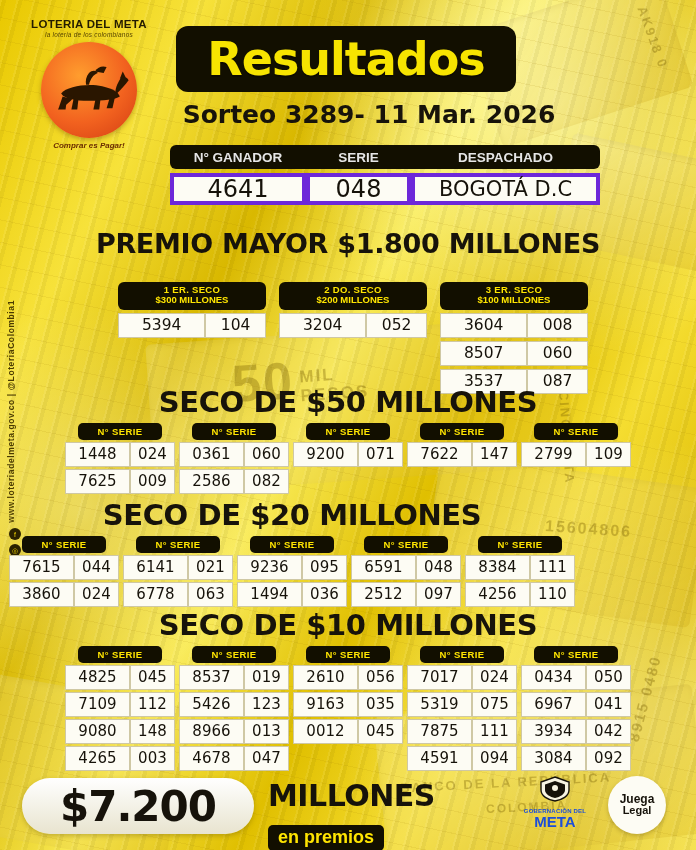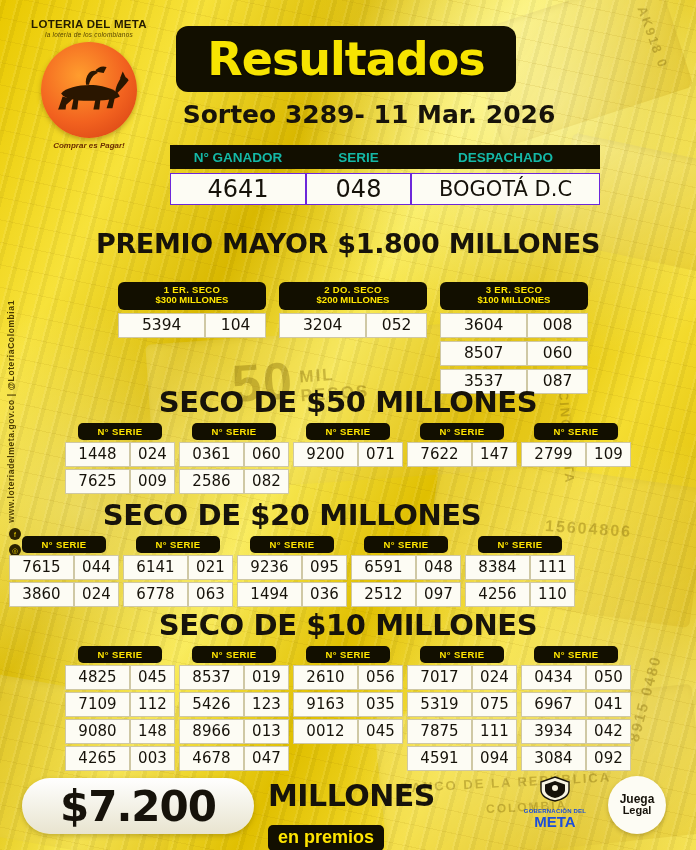--- a/index.html
+++ b/index.html
@@ -99,32 +99,32 @@
   }
   .sorteo {
     position: absolute; left: 176px; top: 100px; width: 386px;
     text-align: center; font-size: 25px; font-weight: bold; color: #17130a;
     font-family: "DejaVu Sans", sans-serif;
   }
 
   
   .win-head {
     position: absolute; left: 170px; top: 145px; width: 430px; height: 24px;
-    background: #120f00; border-radius: 0; display: flex; align-items: center;
-    color: #14b8a6; font-size: 13.5px; font-weight: bold;
+    background: #120f00; border-radius: 6px; display: flex; align-items: center;
+    color: #e5e5e5; font-size: 13.5px; font-weight: bold;
   }
   .win-head div { text-align: center; }
   .wh1 { width: 136px; } .wh2 { width: 105px; } .wh3 { width: 189px; }
 
   .win-row {
     position: absolute; left: 170px; top: 173px; width: 430px; height: 32px;
     display: flex; align-items: stretch;
   }
   .win-cell {
-    background: #fdfcf4; border: 1px solid #6d28d9;
+    background: #fdfcf4; border: 4px solid #6d28d9;
     display: flex; align-items: center; justify-content: center;
     font-size: 24px; font-weight: 500; color: #16120a;
     font-family: "DejaVu Sans", sans-serif;
   }
   .wc1 { width: 136px; } .wc2 { width: 105px; } .wc3 { width: 189px; font-size: 21px; }
 
   
   .premio {
     position: absolute; left: 0; top: 228px; width: 696px; text-align: center;
     font-size: 27px; font-weight: bold; color: #17130a;

